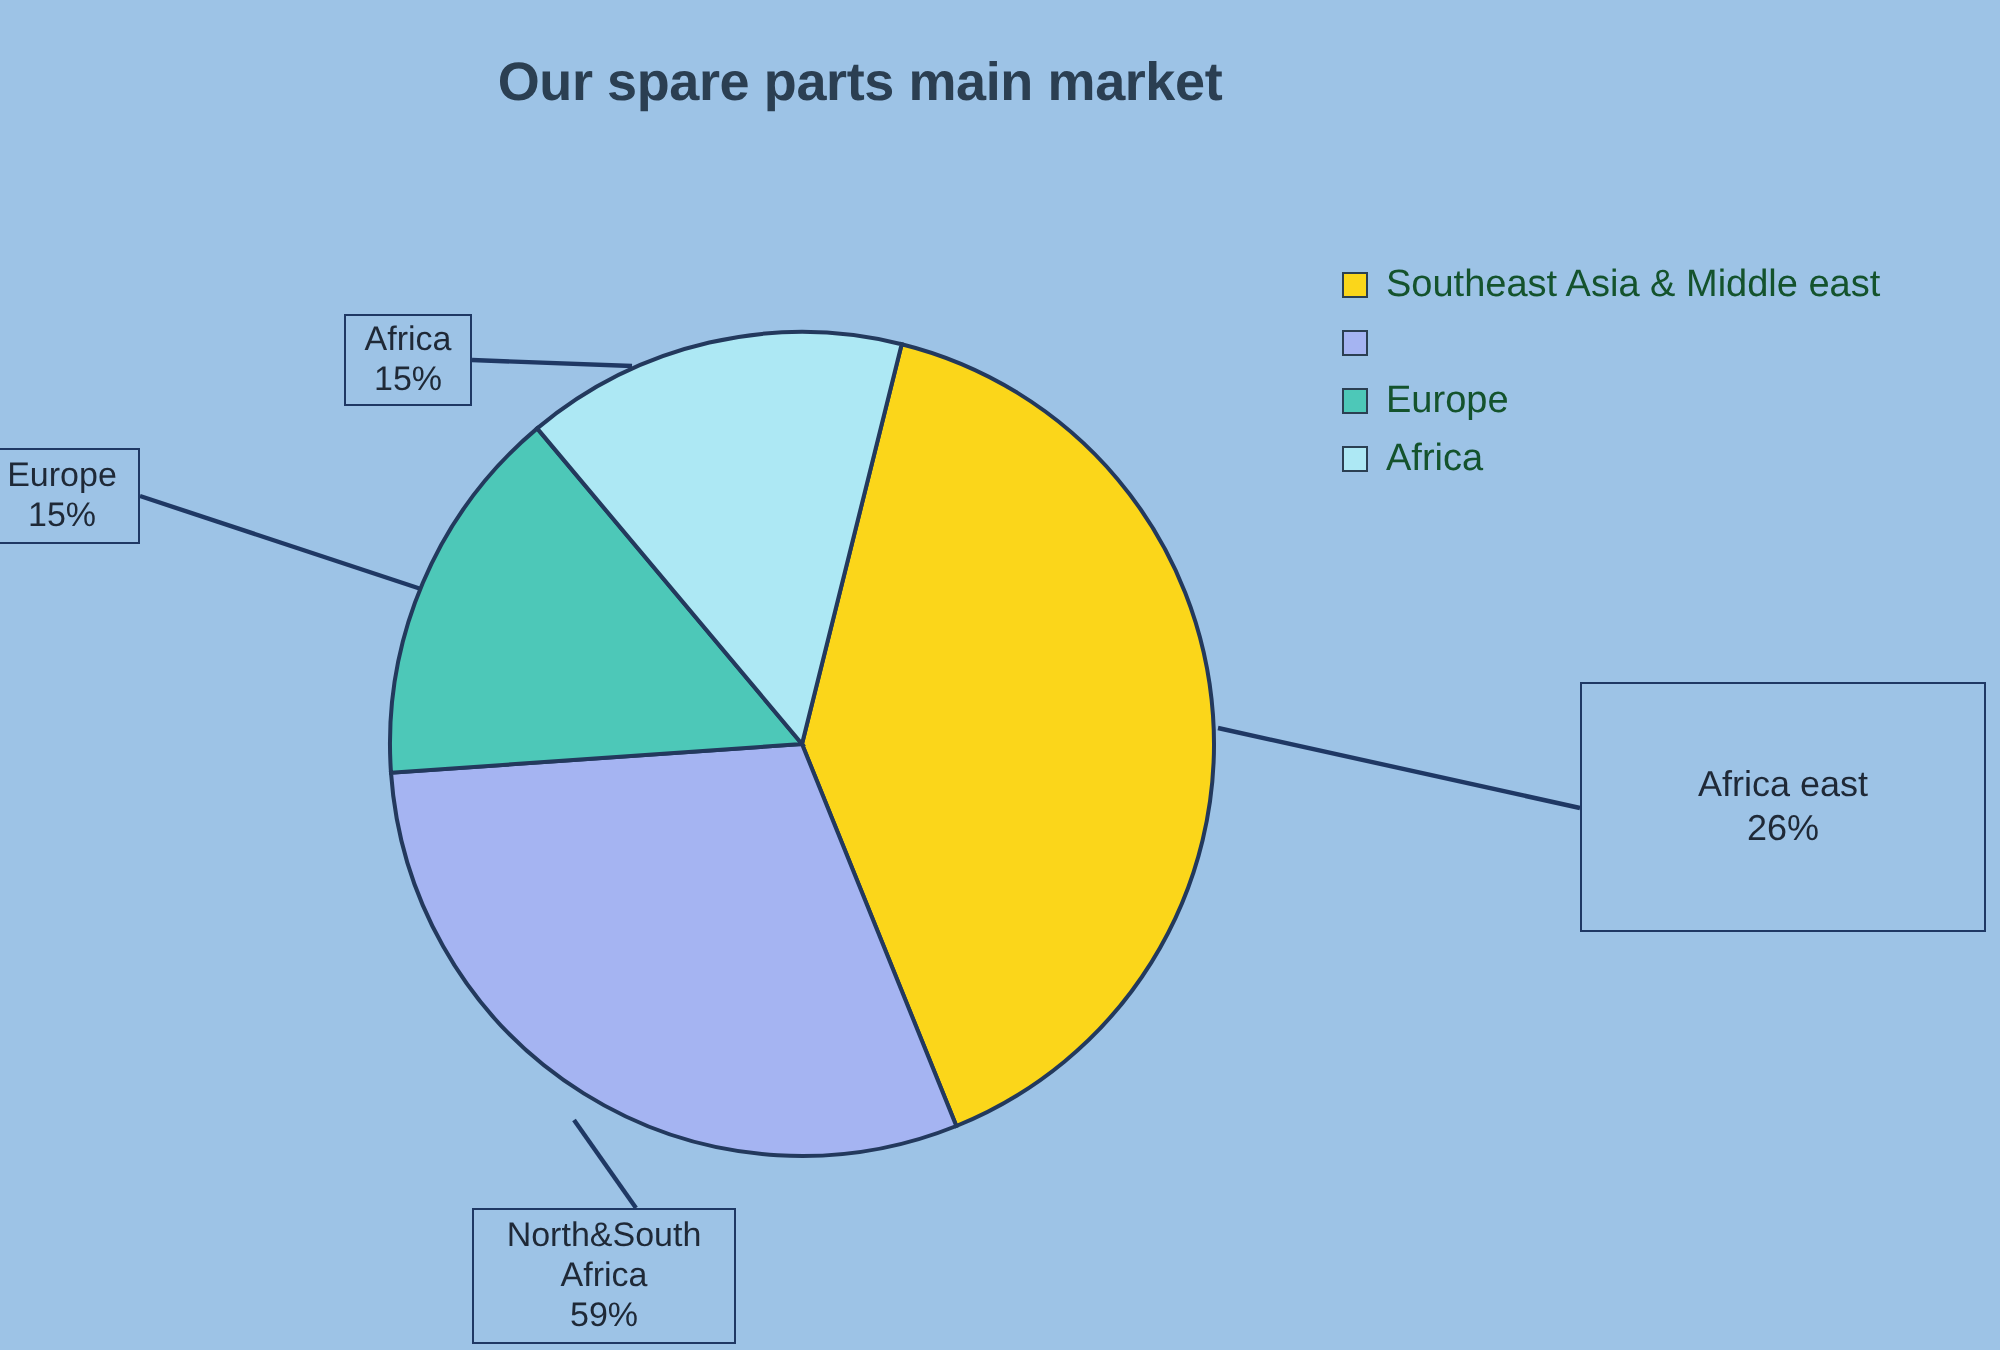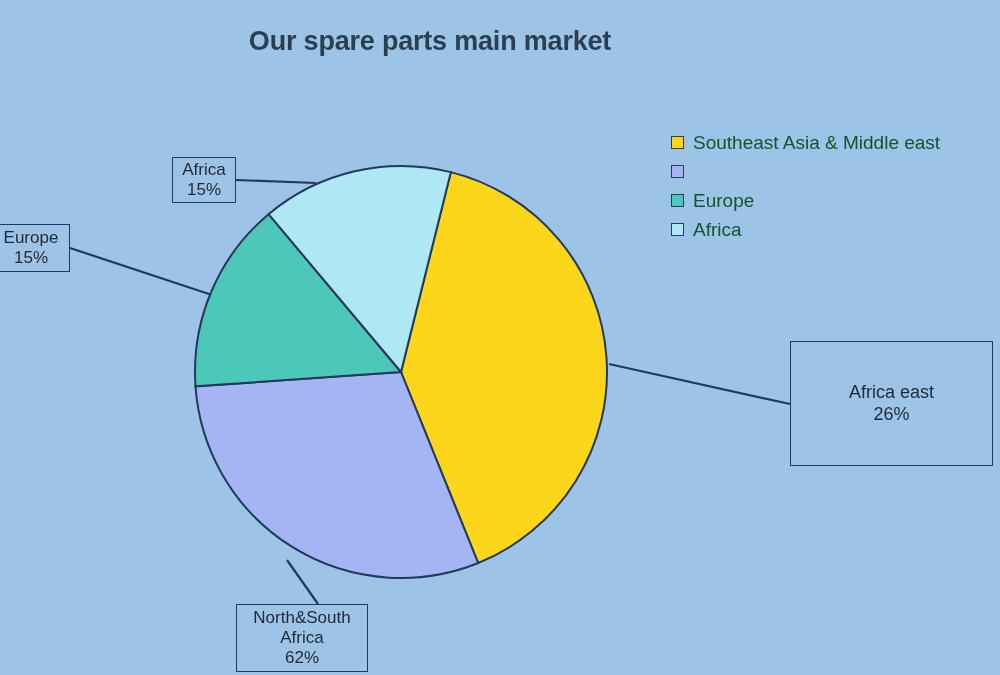--- a/index.html
+++ b/index.html
@@ -151,21 +151,21 @@
   </div>
 
   <div class="callout" id="callout-sea">
     <span class="cl-line">Africa east</span>
     <span class="cl-line">26%</span>
   </div>
 
   <div class="callout" id="callout-nsa">
     <span class="cl-line">North&amp;South</span>
     <span class="cl-line">Africa</span>
-    <span class="cl-line">62%</span>
+    <span class="cl-line">59%</span>
   </div>
 
   <div class="callout" id="callout-europe">
     <span class="cl-line">Europe</span>
     <span class="cl-line">15%</span>
   </div>
 
   <div class="callout" id="callout-africa">
     <span class="cl-line">Africa</span>
     <span class="cl-line">15%</span>

